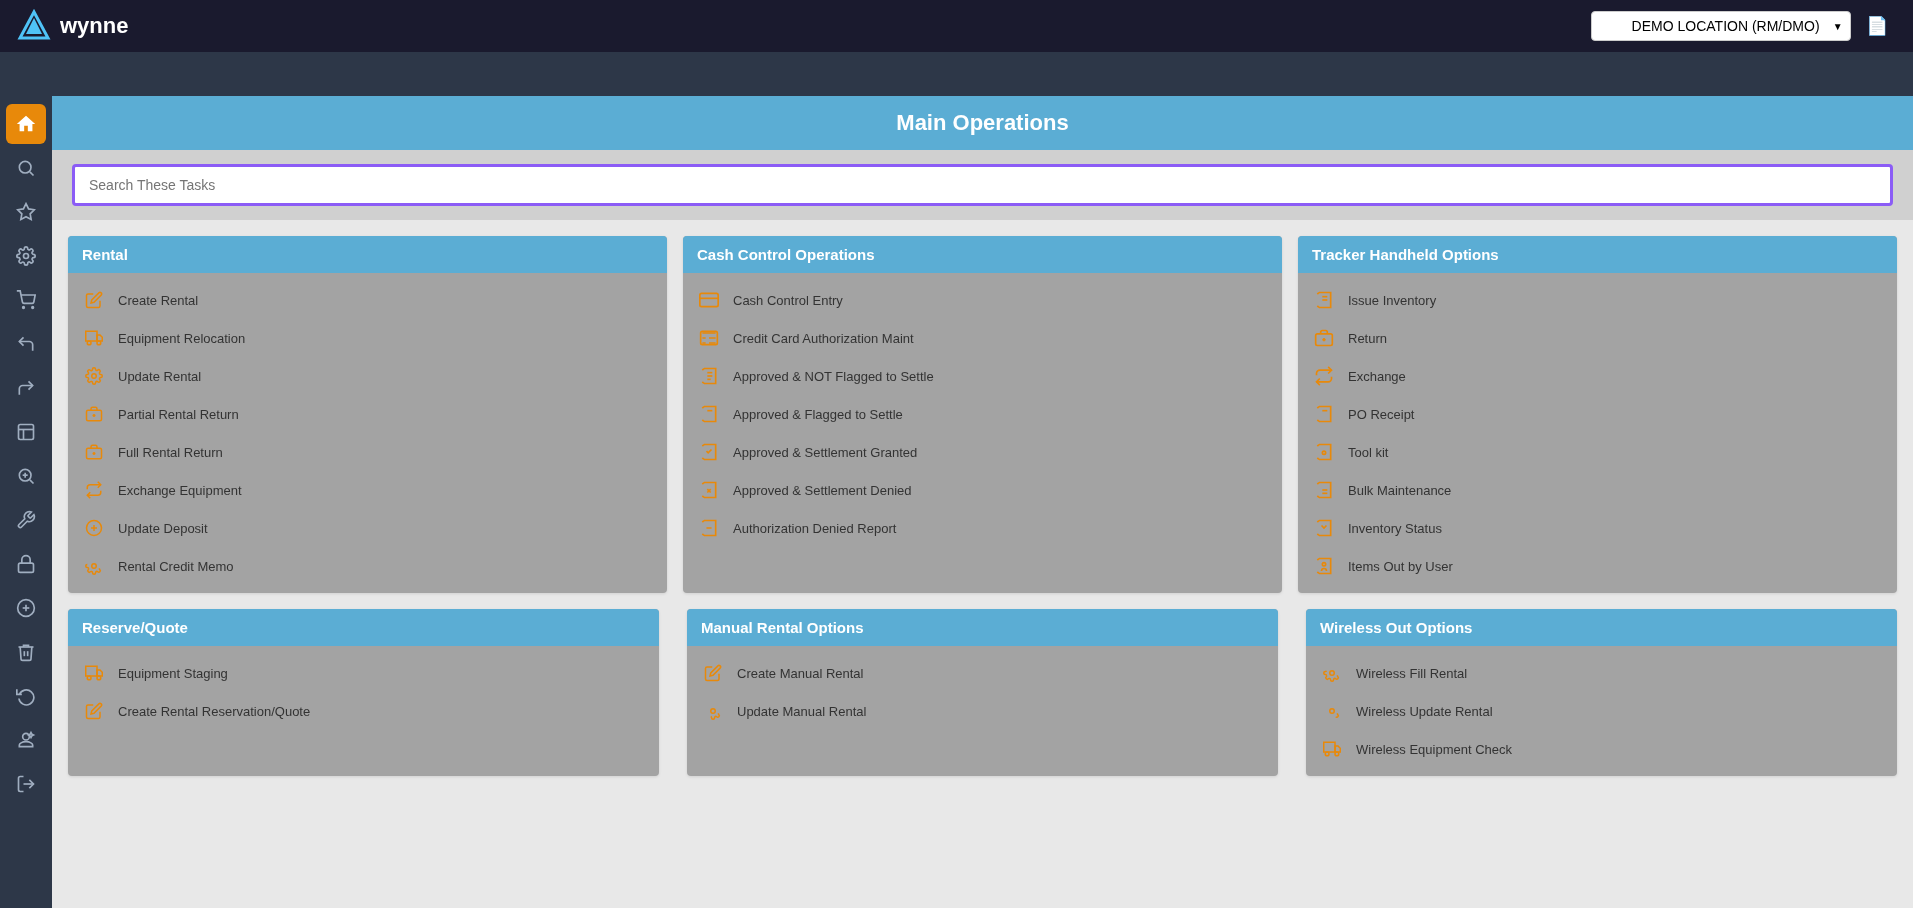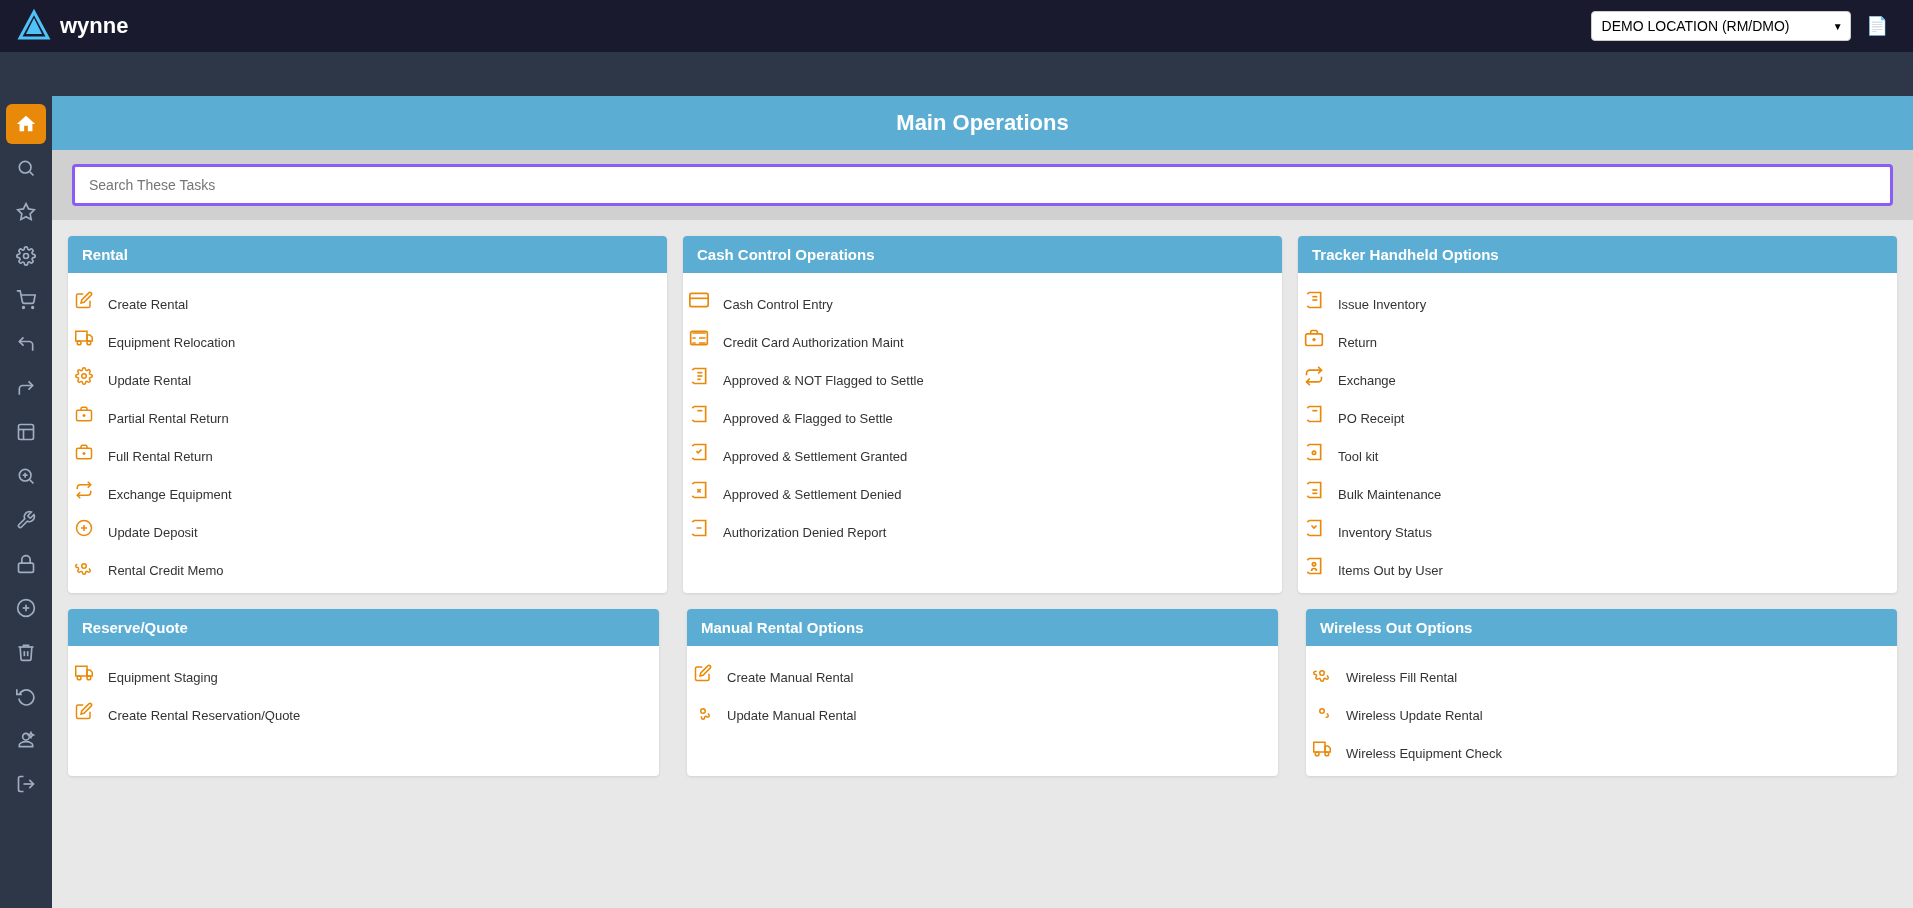--- a/index.html
+++ b/index.html
@@ -36,20 +36,21 @@
     }
     .location-select {
       background: white;
       border: 1px solid #ccc;
       border-radius: 4px;
       padding: 6px 30px 6px 10px;
       font-size: 14px;
       appearance: none;
       cursor: pointer;
       min-width: 260px;
+      text-align: right;
     }
     .select-wrapper {
       position: relative;
     }
     .select-wrapper::after {
       content: '▼';
       position: absolute;
       right: 8px;
       top: 50%;
       transform: translateY(-50%);
@@ -136,44 +137,44 @@
     
     .panels-grid {
       display: grid;
       grid-template-columns: 1fr 1fr 1fr;
       gap: 16px;
       padding: 16px;
     }
 
     
     .panel {
-      background: #ffffff;
+      background: #a3a3a3;
       border-radius: 4px;
       overflow: hidden;
       box-shadow: 0 1px 3px rgba(0,0,0,0.1);
     }
     .panel-header {
       background: #5badd4;
       padding: 10px 14px;
     }
     .panel-header h2 {
       color: white;
       font-size: 15px;
       font-weight: bold;
     }
     .panel-body {
       padding: 8px 0;
       max-height: 320px;
       overflow-y: auto;
     }
     .panel-item {
       display: flex;
-      align-items: flex-end;
+      align-items: center;
       gap: 12px;
-      padding: 7px 4px;
+      padding: 7px 14px;
       cursor: pointer;
     }
     .panel-item-icon {
       width: 24px;
       height: 24px;
       flex-shrink: 0;
       color: #e8890a;
       font-size: 16px;
       display: flex;
       align-items: center;

